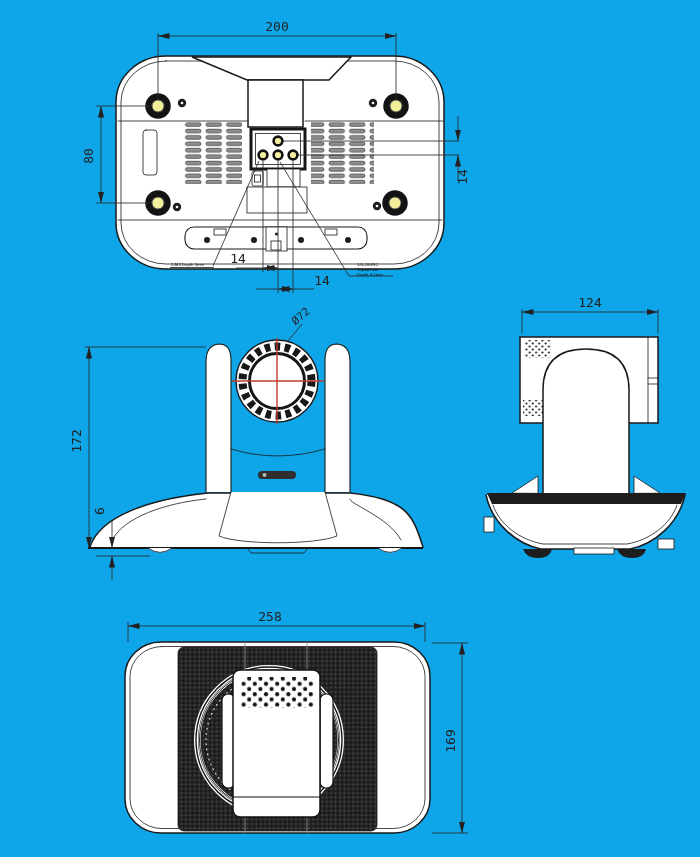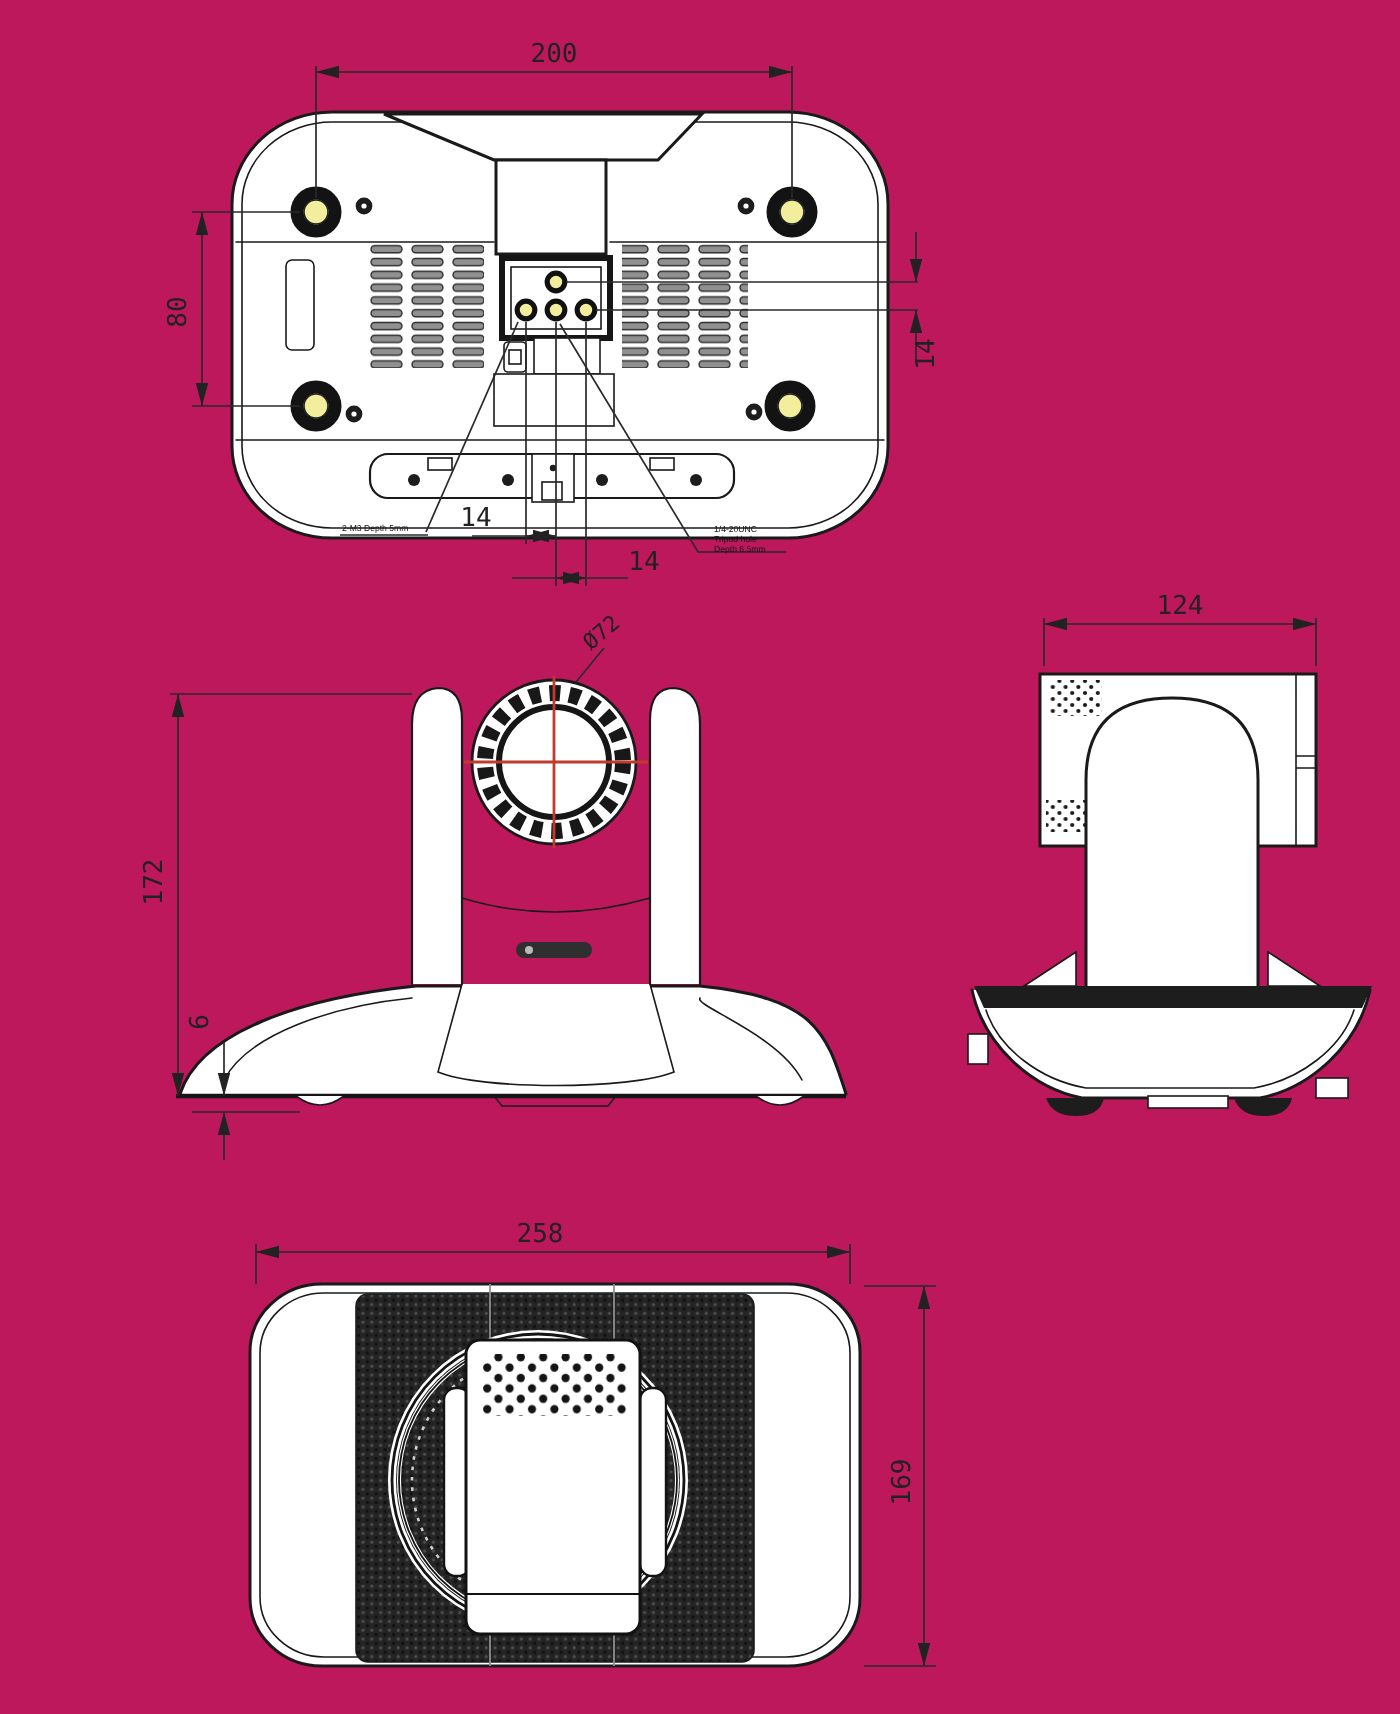--- a/index.html
+++ b/index.html
@@ -2,21 +2,21 @@
 <html style="--line: #1a1a1a; --highlight: #f2ee9b; --crosshair: #c03a2e; --panel: #242424;"><head>
 <meta charset="utf-8">
 <style>
   :root{
     --line:#1a1a1a;
     --highlight:#f2ee9b;
     --crosshair:#c03a2e;
     --panel:#242424;
   }
   html,body{margin:0;padding:0;background:#ffffff;}
-  .page{width:700px;height:857px;background:#be185d;position:relative;overflow:hidden;}
+  .page{width:700px;height:857px;background:#0ea5e9;position:relative;overflow:hidden;}
   svg{display:block;}
   .s-main{stroke:var(--line);stroke-width:1.5;fill:none;stroke-linecap:round;}
   .s-med{stroke:var(--line);stroke-width:1.1;fill:none;stroke-linecap:round;}
   .s-thin{stroke:var(--line);stroke-width:0.8;fill:none;stroke-linecap:round;}
   .s-dim{stroke:#2a2a2a;stroke-width:0.85;fill:none;}
   .s-seam{stroke:#8f8f8f;stroke-width:0.9;fill:none;}
   .f-white{fill:#ffffff;}
   .f-none{fill:none;}
   .f-dark{fill:#1d1d1d;}
   .t-dim{font:13px "DejaVu Sans Mono","Liberation Mono",monospace;fill:#222;text-anchor:middle;}

